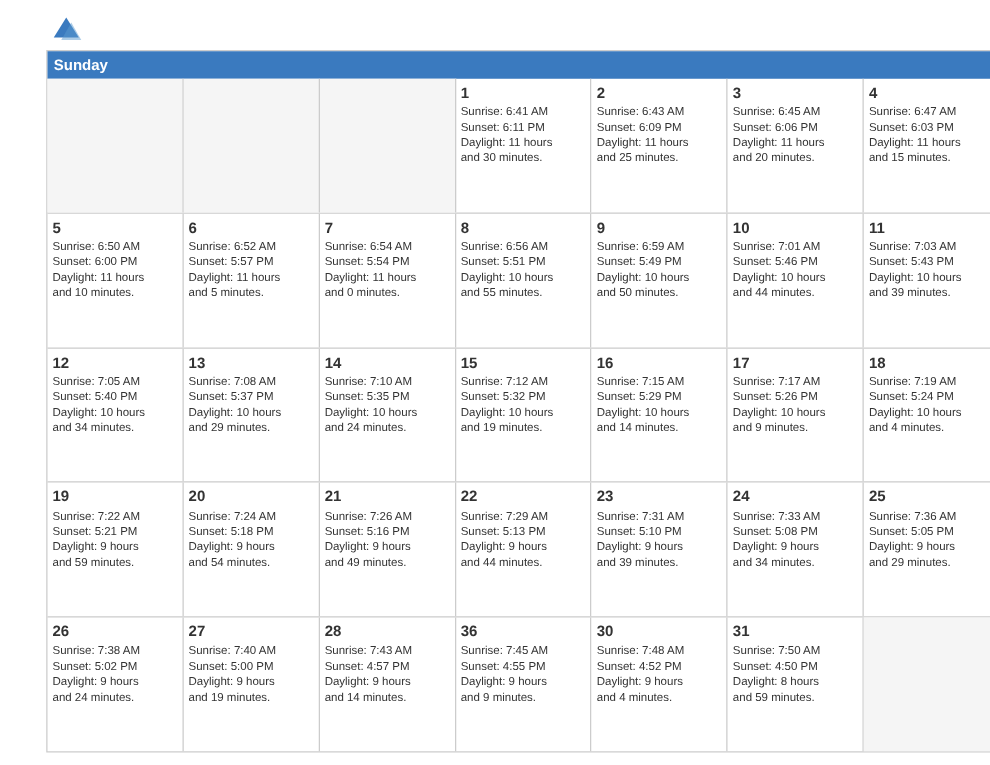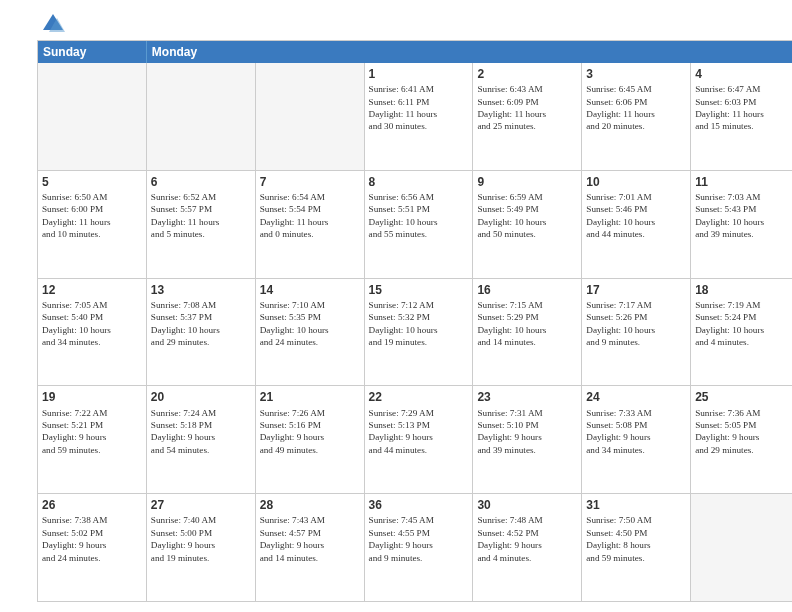--- a/index.html
+++ b/index.html
@@ -101,21 +101,20 @@
       font-size: 12px;
       font-weight: bold;
       color: #333;
       display: block;
       margin-bottom: 1px;
     }
     .cell-text {
       font-size: 9.2px;
       color: #333;
       line-height: 1.35;
-      font-family: Liberation Serif, serif;
     }
   </style>
 </head>
 <body>
 
 <div class="page">
   <div class="header">
     <div class="logo">
       <div>
         <div style="display:flex;align-items:center;">
@@ -132,21 +131,20 @@
     </div>
     <div class="title-block">
       <div class="month-title"></div>
       <div class="location"></div>
     </div>
   </div>
 
   <div class="calendar">
     <div class="cal-header">
     <div class="cal-header-cell">Sunday</div>
-        <div class="cal-header-cell">Monday</div>
       </div>
     <div class="cal-body">
     <div class="cal-row">
           <div class="cal-cell empty"></div>
           <div class="cal-cell empty"></div>
           <div class="cal-cell empty"></div>
           <div class="cal-cell">
             <span class="day-num">1</span>
             <div class="cell-text">Sunrise: 6:41 AM<br>Sunset: 6:11 PM<br>Daylight: 11 hours<br>and 30 minutes.</div>
           </div>

